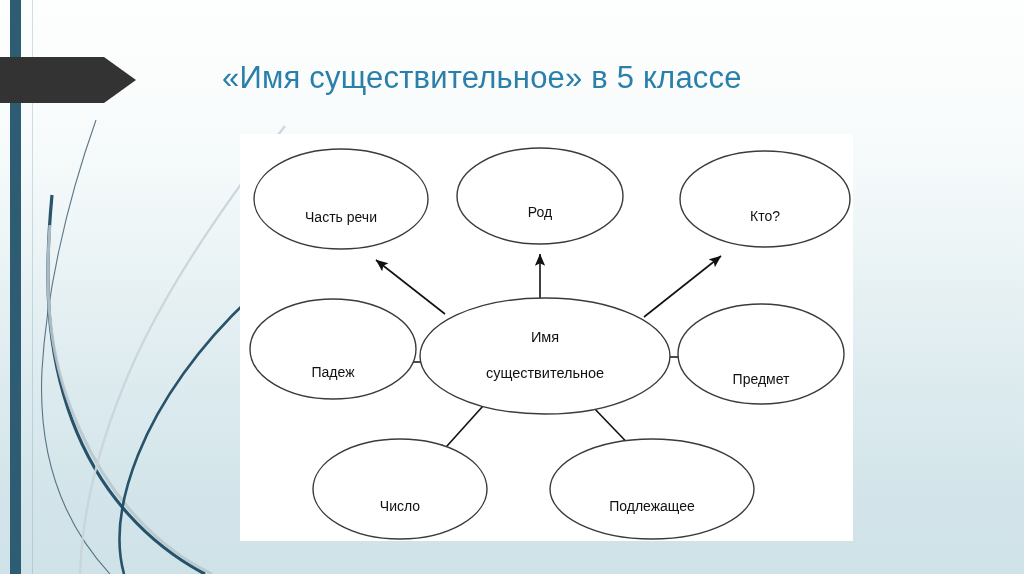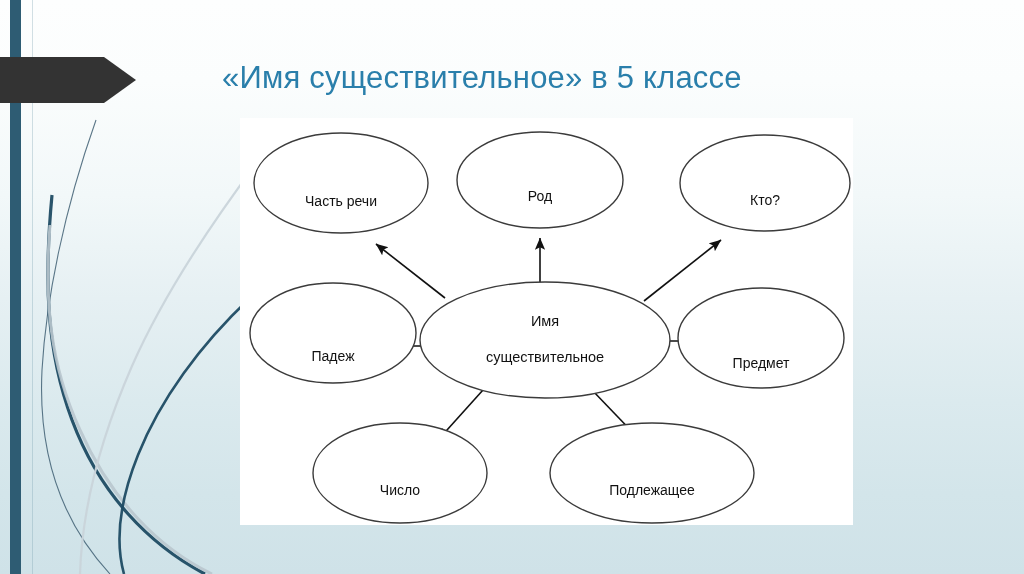--- a/index.html
+++ b/index.html
@@ -80,21 +80,21 @@
     letter-spacing: 0.2px;
     color: #2a7fab;
     white-space: nowrap;
     z-index: 6;
   }
 
   
   .panel {
     position: absolute;
     left: 240px;
-    top: 118px;
+    top: 134px;
     width: 613px;
     height: 407px;
     background: #ffffff;
     z-index: 5;
   }
 
   .diagram {
     position: absolute;
     left: 0;
     top: 0;

